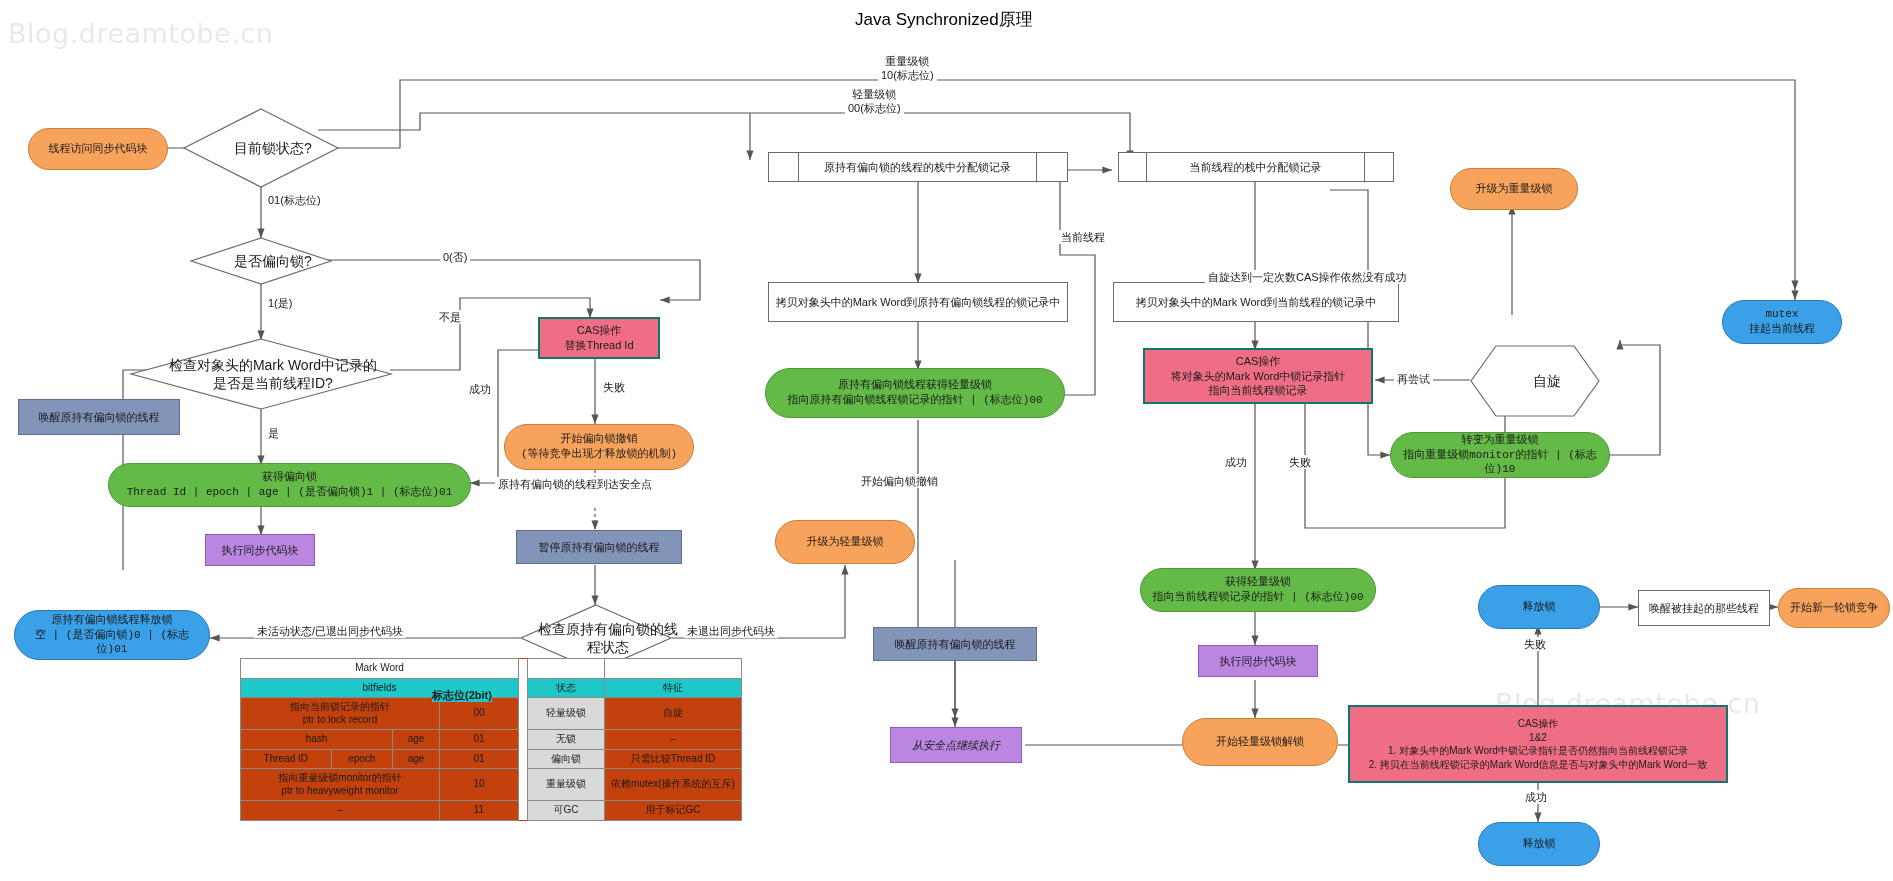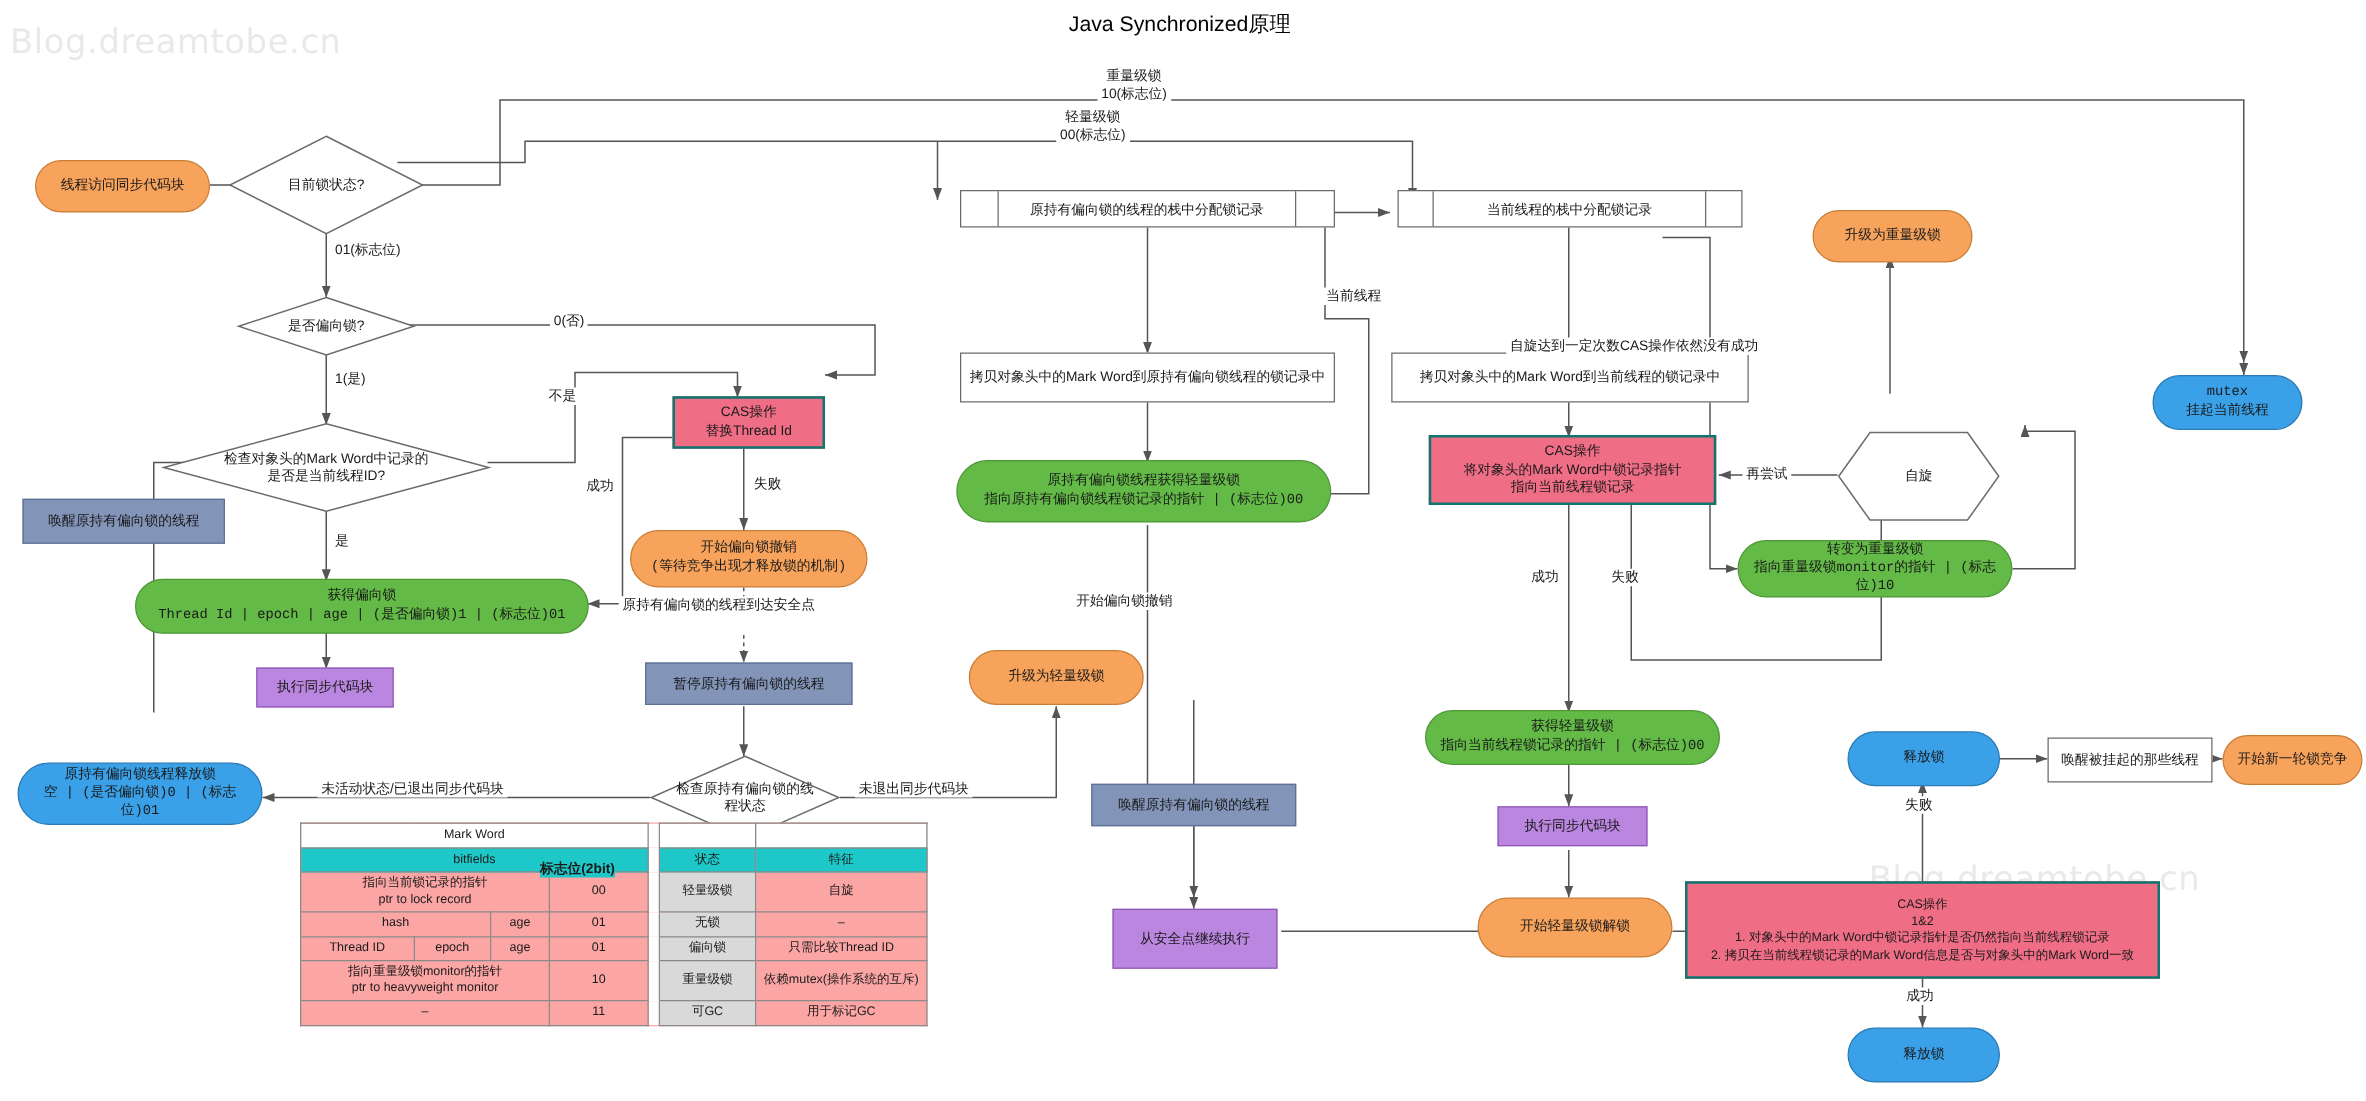--- a/index.html
+++ b/index.html
@@ -54,23 +54,23 @@
   .c-blue  {background:#3aa0e8;border:1px solid #2a79b3;color:#1a1a1a;}
   .c-slate {background:#8294b8;border:1px solid #5d6f93;color:#1a1a1a;}
   .c-pink  {background:#ef6e86;border:2px solid #0f766e;color:#1a1a1a;}
   .c-purple{background:#bb86e0;border:1px solid #8e5ab5;color:#1a1a1a;}
   .c-white {background:#ffffff;border:1px solid #6b6b6b;color:#1a1a1a;}
 
   
   .poly{position:absolute;}
   .poly svg{position:absolute;left:0;top:0;overflow:visible;}
   .poly .lbl{
-    position:absolute;left:0;top:0;width:100%;height:100%;
+    position:absolute;left:12px;top:0;width:100%;height:100%;
     display:flex;align-items:center;justify-content:center;
-    text-align:center;font-size:11px;line-height:1.3;white-space:pre-line;
+    text-align:center;font-size:14px;line-height:1.3;white-space:pre-line;
   }
 
   
   .lockrec{position:absolute;display:flex;border:1px solid #6b6b6b;background:#fff;box-sizing:border-box;}
   .lockrec .cell{border-right:1px solid #6b6b6b;box-sizing:border-box;}
   .lockrec .cell:last-child{border-right:none;}
   .lockrec .mid{flex:1;display:flex;align-items:center;justify-content:center;font-size:11px;}
 
   
   .elabel{
@@ -82,21 +82,21 @@
     white-space:pre-line;
     text-align:center;
     line-height:1.3;
   }
 
   
   .mwtable{
     position:absolute;
     border-collapse:collapse;
     font-size:10px;
-    background:#fca5a5;
+    background:#c2410c;
   }
   .mwtable td,.mwtable th{
     border:1px solid #8a8a8a;
     padding:3px 4px;
     text-align:center;
     font-weight:normal;
     white-space:pre-line;
     line-height:1.25;
   }
   .mw-head{background:#ffffff;}
@@ -268,21 +268,21 @@
 
   <div class="node rect c-white" style="left:768px;top:282px;width:300px;height:40px;">拷贝对象头中的Mark Word到原持有偏向锁线程的锁记录中</div>
 
   <div class="node stadium c-green" style="left:765px;top:368px;width:300px;height:50px;">原持有偏向锁线程获得轻量级锁
 指向原持有偏向锁线程锁记录的指针 | (标志位)00</div>
 
   <div class="node stadium c-orange" style="left:775px;top:520px;width:140px;height:44px;">升级为轻量级锁</div>
 
   <div class="node rect c-slate" style="left:873px;top:627px;width:164px;height:34px;">唤醒原持有偏向锁的线程</div>
 
-  <div class="node rect c-purple" style="left:890px;top:727px;width:132px;height:48px;">从安全点继续执行</div>
+  <div class="node rect c-purple" style="left:890px;top:727px;width:132px;height:36px;font-style:italic;">从安全点继续执行</div>
 
   <div class="node stadium c-orange" style="left:1182px;top:718px;width:156px;height:48px;">开始轻量级锁解锁</div>
 
   <div class="lockrec" style="left:1118px;top:152px;width:276px;height:30px;">
     <div class="cell" style="width:28px;"></div>
     <div class="cell mid">当前线程的栈中分配锁记录</div>
     <div class="cell" style="width:28px;"></div>
   </div>
 
   <div class="node rect c-white" style="left:1113px;top:282px;width:286px;height:40px;">拷贝对象头中的Mark Word到当前线程的锁记录中</div>

